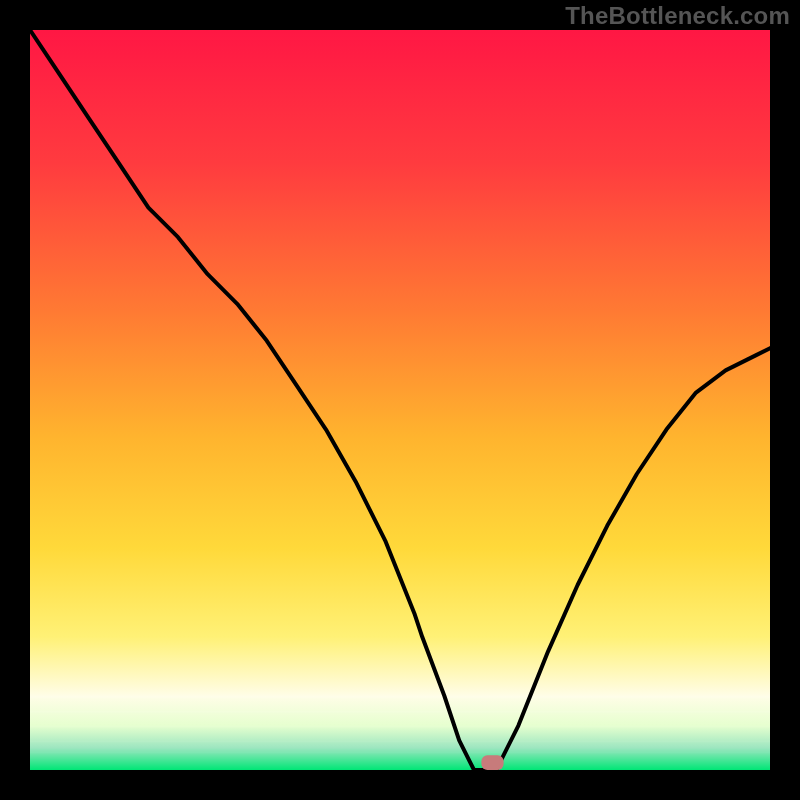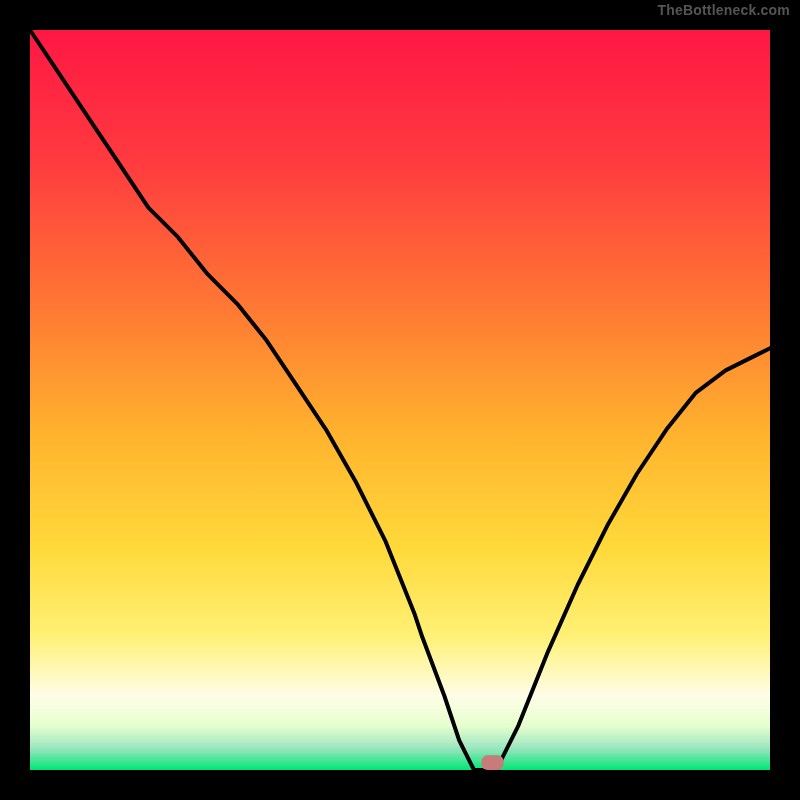--- a/index.html
+++ b/index.html
@@ -14,21 +14,21 @@
     position: relative;
     width: 800px;
     height: 800px;
   }
   .watermark {
     position: absolute;
     top: 2px;
     right: 10px;
     color: #555;
     font-family: Arial, Helvetica, sans-serif;
-    font-size: 14px;
+    font-size: 24px;
     font-weight: 600;
     letter-spacing: 0.2px;
   }
   .plot {
     position: absolute;
     left: 30px;
     top: 30px;
     width: 740px;
     height: 740px;
   }

